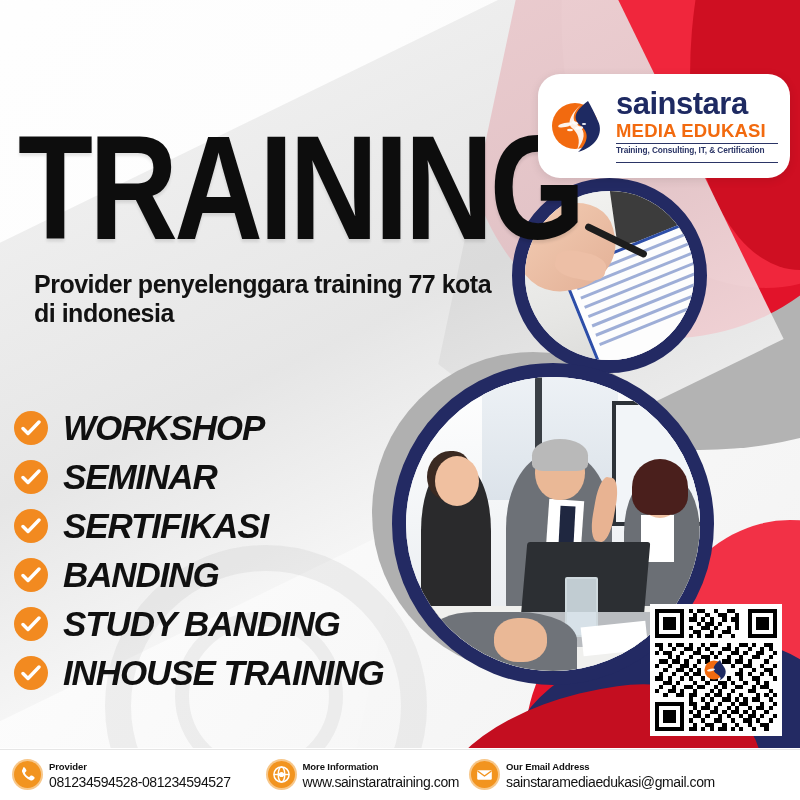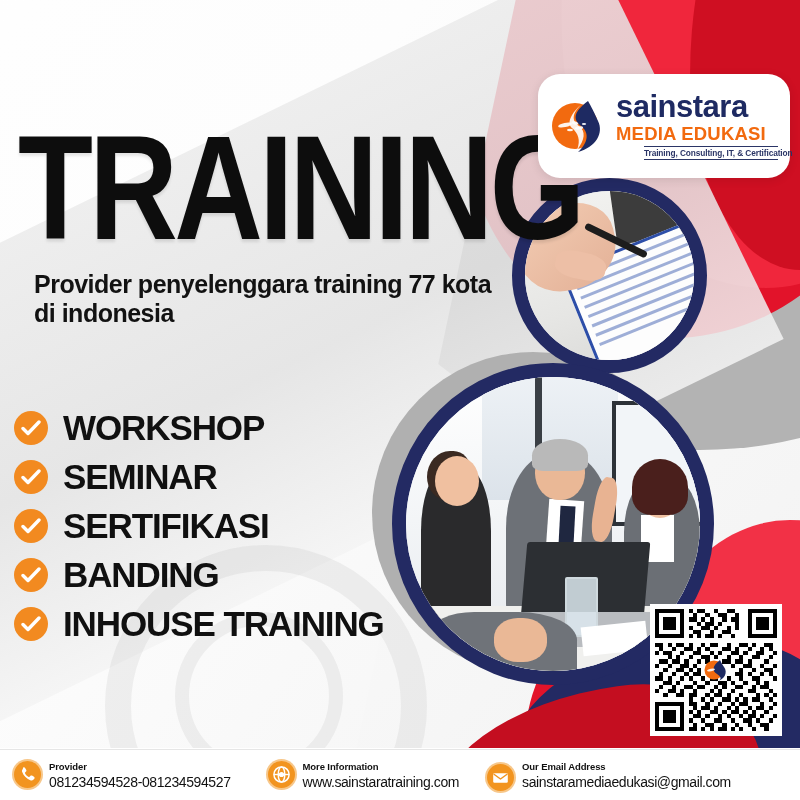--- a/index.html
+++ b/index.html
@@ -130,23 +130,22 @@
   }
   .logo-sub{
     font-size:18.5px;font-weight:700;color:#f26a0f;
     letter-spacing:.2px;line-height:1.15;
   }
   .logo-tag{
     font-size:8.3px;font-weight:700;color:#2b3566;
     letter-spacing:-.1px;
     border-top:1.4px solid #2b3566;
     border-bottom:1.4px solid #2b3566;
-    padding:1px 0 1px;margin-top:2px;
+    padding:1px 0 7px;margin-top:2px;
     white-space:nowrap;
-    margin-left:28px;
   }
 
   
   .headline{
     position:absolute;left:18px;top:124px;
     z-index:25;
   }
   .headline-title{
     font-family:"Liberation Sans", sans-serif;
     font-size:132px;
@@ -170,20 +169,21 @@
     letter-spacing:-.5px;
     max-width:480px;
   }
 
   
   .features{
     position:absolute;left:14px;top:410px;
     z-index:26;
     display:flex;flex-direction:column;
     gap:14px;
+    font-style:italic;
   }
   .feature-row{
     display:flex;align-items:center;gap:15px;
   }
   .check-badge{
     width:34px;height:34px;flex:0 0 34px;
     border-radius:50%;
     background:#f28a20;
     position:relative;
   }
@@ -282,21 +282,21 @@
     display:flex;align-items:center;
   }
   .footer-inner{
     display:flex;align-items:center;
     width:100%;padding:0 14px;box-sizing:border-box;
     gap:10px;
   }
   .f-item{display:flex;align-items:center;gap:8px;}
   .f-item.phone{flex:0 0 auto;}
   .f-item.web{flex:0 0 auto;margin-left:27px;}
-  .f-item.mail{flex:0 0 auto;margin-left:18px;align-items:flex-end;}
+  .f-item.mail{flex:0 0 auto;margin-left:2px;}
   .f-icon{
     width:27px;height:27px;flex:0 0 27px;border-radius:50%;
     background:#f2941f;
     position:relative;
     box-shadow:0 0 0 2px #f7c78a;
   }
   .f-text{line-height:1.05;}
   .f-label{font-size:9.5px;font-weight:700;color:#111;letter-spacing:-.1px;}
   .f-value{font-size:14px;font-weight:400;color:#111;letter-spacing:-.4px;white-space:nowrap;}
   .footer-rule{
@@ -376,20 +376,28 @@
       </span>
       <span class="feature-label">SERTIFIKASI</span>
     </div>
     <div class="feature-row">
       <span class="check-badge">
         <svg width="20" height="18" viewBox="0 0 20 18">
             <path d="M2 9.5 L7 14.5 L18 3" stroke="#fff" stroke-width="3.4" fill="none" stroke-linecap="round" stroke-linejoin="round"></path>
           </svg>
       </span>
       <span class="feature-label">BANDING</span>
+    </div>
+    <div class="feature-row">
+      <span class="check-badge">
+        <svg width="20" height="18" viewBox="0 0 20 18">
+            <path d="M2 9.5 L7 14.5 L18 3" stroke="#fff" stroke-width="3.4" fill="none" stroke-linecap="round" stroke-linejoin="round"></path>
+          </svg>
+      </span>
+      <span class="feature-label">STUDY BANDING</span>
     </div>
     <div class="feature-row">
       <span class="check-badge">
         <svg width="20" height="18" viewBox="0 0 20 18">
             <path d="M2 9.5 L7 14.5 L18 3" stroke="#fff" stroke-width="3.4" fill="none" stroke-linecap="round" stroke-linejoin="round"></path>
           </svg>
       </span>
       <span class="feature-label">INHOUSE TRAINING</span>
     </div>
   </div>

